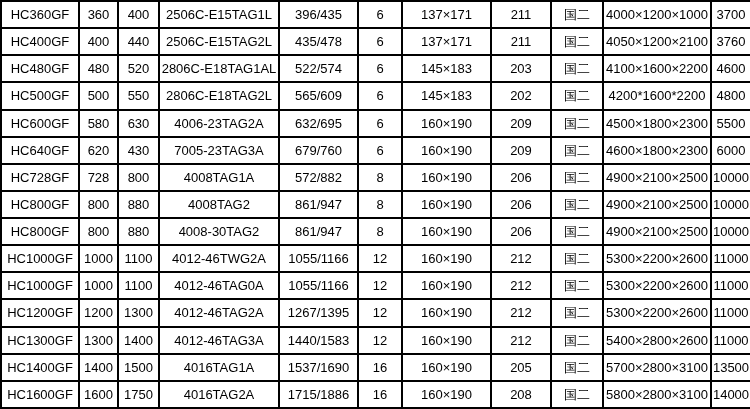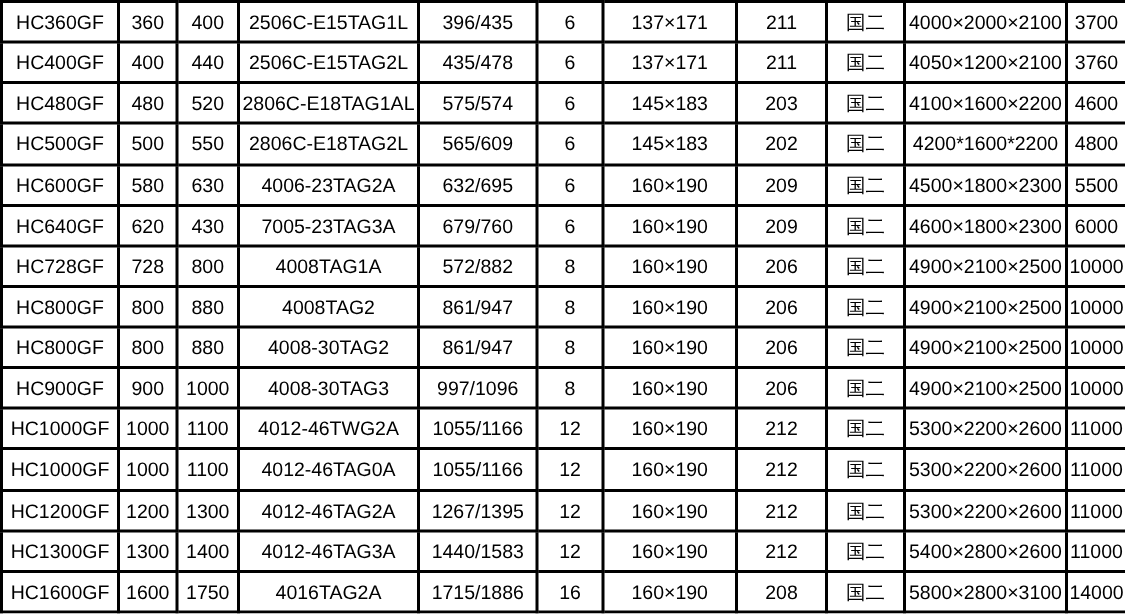--- a/index.html
+++ b/index.html
@@ -61,42 +61,42 @@
         <tr>
           <td>HC360GF</td>
           <td>360</td>
           <td>400</td>
           <td>2506C-E15TAG1L</td>
           <td>396/435</td>
           <td>6</td>
           <td>137×171</td>
           <td>211</td>
           <td>国二</td>
-          <td>4000×2000×2100</td>
+          <td>4000×1200×1000</td>
           <td>3700</td>
         </tr>
         <tr>
           <td>HC400GF</td>
           <td>400</td>
           <td>440</td>
           <td>2506C-E15TAG2L</td>
           <td>435/478</td>
           <td>6</td>
           <td>137×171</td>
           <td>211</td>
           <td>国二</td>
           <td>4050×1200×2100</td>
           <td>3760</td>
         </tr>
         <tr>
           <td>HC480GF</td>
           <td>480</td>
           <td>520</td>
           <td>2806C-E18TAG1AL</td>
-          <td>575/574</td>
+          <td>522/574</td>
           <td>6</td>
           <td>145×183</td>
           <td>203</td>
           <td>国二</td>
           <td>4100×1600×2200</td>
           <td>4600</td>
         </tr>
         <tr>
           <td>HC500GF</td>
           <td>500</td>
@@ -169,33 +169,20 @@
           <td>4008-30TAG2</td>
           <td>861/947</td>
           <td>8</td>
           <td>160×190</td>
           <td>206</td>
           <td>国二</td>
           <td>4900×2100×2500</td>
           <td>10000</td>
         </tr>
         <tr>
-          <td>HC900GF</td>
-          <td>900</td>
-          <td>1000</td>
-          <td>4008-30TAG3</td>
-          <td>997/1096</td>
-          <td>8</td>
-          <td>160×190</td>
-          <td>206</td>
-          <td>国二</td>
-          <td>4900×2100×2500</td>
-          <td>10000</td>
-        </tr>
-        <tr>
           <td>HC1000GF</td>
           <td>1000</td>
           <td>1100</td>
           <td>4012-46TWG2A</td>
           <td>1055/1166</td>
           <td>12</td>
           <td>160×190</td>
           <td>212</td>
           <td>国二</td>
           <td>5300×2200×2600</td>
@@ -232,20 +219,33 @@
           <td>1300</td>
           <td>1400</td>
           <td>4012-46TAG3A</td>
           <td>1440/1583</td>
           <td>12</td>
           <td>160×190</td>
           <td>212</td>
           <td>国二</td>
           <td>5400×2800×2600</td>
           <td>11000</td>
+        </tr>
+        <tr>
+          <td>HC1400GF</td>
+          <td>1400</td>
+          <td>1500</td>
+          <td>4016TAG1A</td>
+          <td>1537/1690</td>
+          <td>16</td>
+          <td>160×190</td>
+          <td>205</td>
+          <td>国二</td>
+          <td>5700×2800×3100</td>
+          <td>13500</td>
         </tr>
         <tr>
           <td>HC1600GF</td>
           <td>1600</td>
           <td>1750</td>
           <td>4016TAG2A</td>
           <td>1715/1886</td>
           <td>16</td>
           <td>160×190</td>
           <td>208</td>

